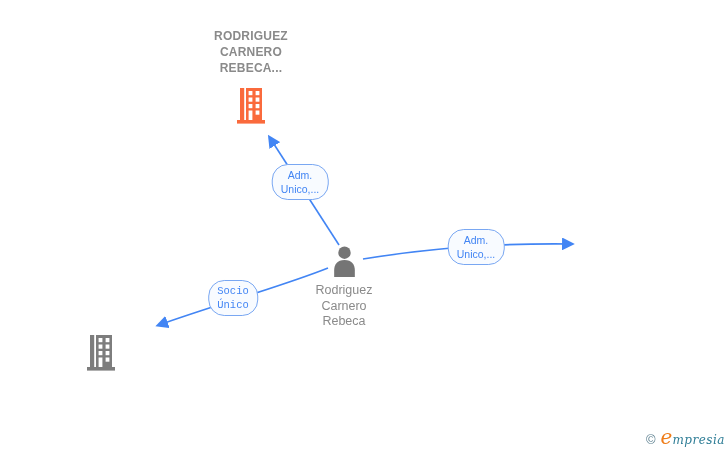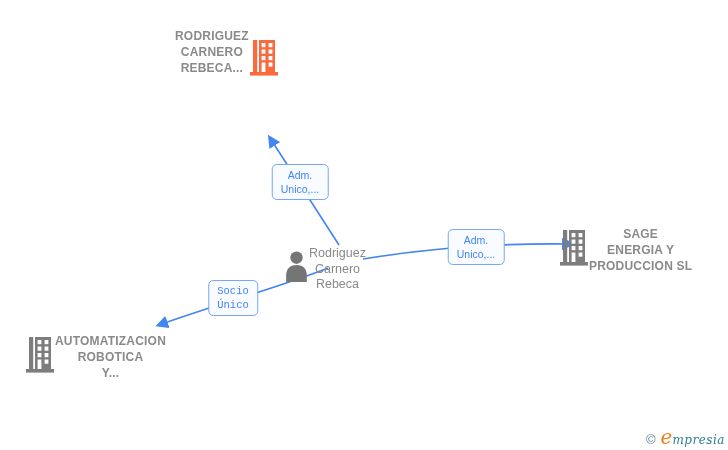--- a/index.html
+++ b/index.html
@@ -3,38 +3,38 @@
 <meta charset="utf-8">
 <style>
   html,body{margin:0;padding:0;background:#ffffff;}
   .canvas{
     position:relative;width:728px;height:450px;background:#ffffff;
     font-family:"Liberation Sans", sans-serif;overflow:hidden;
   }
   .edges-layer{position:absolute;left:0;top:0;width:728px;height:450px;pointer-events:none;}
   .edge{stroke:#4285f4;stroke-width:1.6;fill:none;}
 
-  .node{position:absolute;display:flex;flex-direction:row;align-items:center;cursor:pointer;}
+  .node{position:absolute;display:flex;flex-direction:column;align-items:center;cursor:pointer;}
   .node-label{
     white-space:pre-line;text-align:center;color:#8a8a8a;
   }
   .company-label{font-size:12px;font-weight:bold;line-height:16px;letter-spacing:.2px;}
   .person-label{font-size:12.5px;font-weight:normal;line-height:15.5px;}
   .icon-building{display:block;}
   .icon-building .b-fill{fill:#7d7d7d;}
   .node.highlight .icon-building .b-fill{fill:#fa6a3c;}
   .icon-person .p-fill{fill:#757575;}
   .node-top .node-label{margin-bottom:10px;}
   .node .icon-gap{margin-bottom:6px;}
 
   .edge-label{
     position:absolute;transform:translate(-50%,-50%);
     white-space:pre-line;text-align:center;
     font-size:10.5px;line-height:14px;color:#4285f4;
-    background:#f8fbff;border:1.5px solid #79a7f2;border-radius:5px;
+    background:#f8fbff;border:1.5px solid #79a7f2;border-radius:16px;
     padding:3px 8px;cursor:pointer;
   }
 
   .logo{
     position:absolute;right:3px;bottom:3px;display:flex;align-items:baseline;
     cursor:pointer;font-style:italic;font-family:"DejaVu Serif", serif;
   }
   .logo .copy{color:#5b7f8f;font-size:13px;margin-right:5px;font-style:normal;font-family:"Liberation Sans",sans-serif;}
   .logo .e{color:#ef7d1a;font-size:20px;line-height:18px;}
   .logo .rest{color:#2e7d96;font-size:12px;letter-spacing:.5px;}
@@ -79,60 +79,37 @@
   <div class="node" style="left:284px;top:246px;width:120px;">
     <svg class="icon-person icon-gap" width="25" height="31" viewBox="0 0 24 30">
       <circle class="p-fill" cx="12" cy="6.5" r="6"></circle>
       <path class="p-fill" d="M12,13.5 c-7,0 -10,4.5 -10,10 V30 h20 v-6.5 c0,-5.5 -3,-10 -10,-10 z"></path>
     </svg>
     <div class="node-label person-label">Rodriguez
 Carnero
 Rebeca</div>
   </div>
 
-  <div class="node" style="left:559px;top:226px;width:142px;">
-    <svg class="icon-building icon-gap" width="30" height="38" viewBox="0 0 30 38">
-      <rect class="b-fill" x="1" y="34" width="28" height="3.6"></rect>
-      <rect class="b-fill" x="4" y="2" width="4.2" height="32"></rect>
-      <rect class="b-fill" x="10" y="2" width="16" height="32"></rect>
-      <g fill="#ffffff">
-        <rect x="12.6" y="5" width="3.8" height="4.2"></rect>
-        <rect x="19.6" y="5" width="3.8" height="4.2"></rect>
-        <rect x="12.6" y="11.5" width="3.8" height="4.2"></rect>
-        <rect x="19.6" y="11.5" width="3.8" height="4.2"></rect>
-        <rect x="12.6" y="18" width="3.8" height="4.2"></rect>
-        <rect x="19.6" y="18" width="3.8" height="4.2"></rect>
-        <rect x="12.6" y="24.5" width="3.8" height="9.5"></rect>
-        <rect x="19.6" y="24.5" width="3.8" height="4.2"></rect>
-      </g>
-    </svg>
-    <div class="node-label company-label">SAGE
-ENERGIA Y
-PRODUCCION SL</div>
-  </div>
 
   <div class="node" style="left:25px;top:333px;width:152px;">
     <svg class="icon-building icon-gap" width="30" height="38" viewBox="0 0 30 38">
       <rect class="b-fill" x="1" y="34" width="28" height="3.6"></rect>
       <rect class="b-fill" x="4" y="2" width="4.2" height="32"></rect>
       <rect class="b-fill" x="10" y="2" width="16" height="32"></rect>
       <g fill="#ffffff">
         <rect x="12.6" y="5" width="3.8" height="4.2"></rect>
         <rect x="19.6" y="5" width="3.8" height="4.2"></rect>
         <rect x="12.6" y="11.5" width="3.8" height="4.2"></rect>
         <rect x="19.6" y="11.5" width="3.8" height="4.2"></rect>
         <rect x="12.6" y="18" width="3.8" height="4.2"></rect>
         <rect x="19.6" y="18" width="3.8" height="4.2"></rect>
         <rect x="12.6" y="24.5" width="3.8" height="9.5"></rect>
         <rect x="19.6" y="24.5" width="3.8" height="4.2"></rect>
       </g>
     </svg>
-    <div class="node-label company-label">AUTOMATIZACION
-ROBOTICA
-Y...</div>
   </div>
 
   <div class="edge-label" style="left:300px;top:182px;">Adm.
 Unico,...</div>
   <div class="edge-label" style="left:476px;top:247px;">Adm.
 Unico,...</div>
   <div class="edge-label" style="left:233px;top:298px;font-family:Liberation Mono, monospace;">Socio
 Único</div>
 
   <div class="logo">

